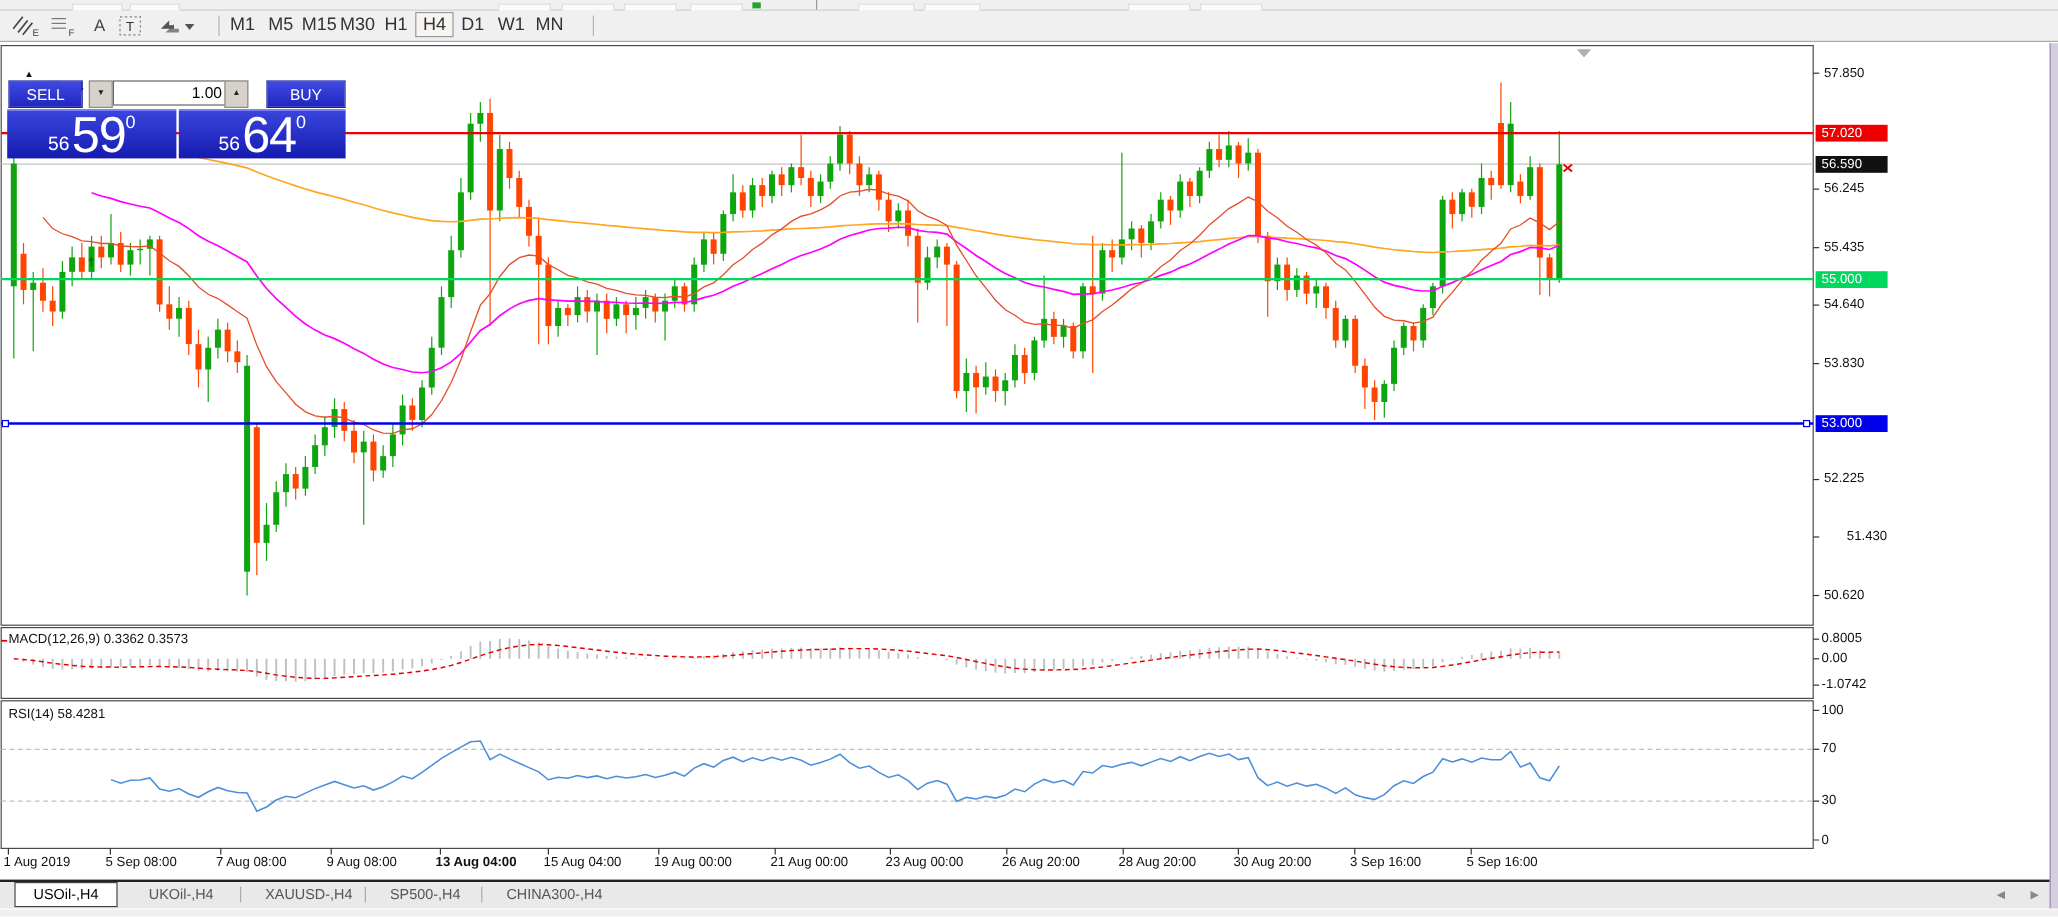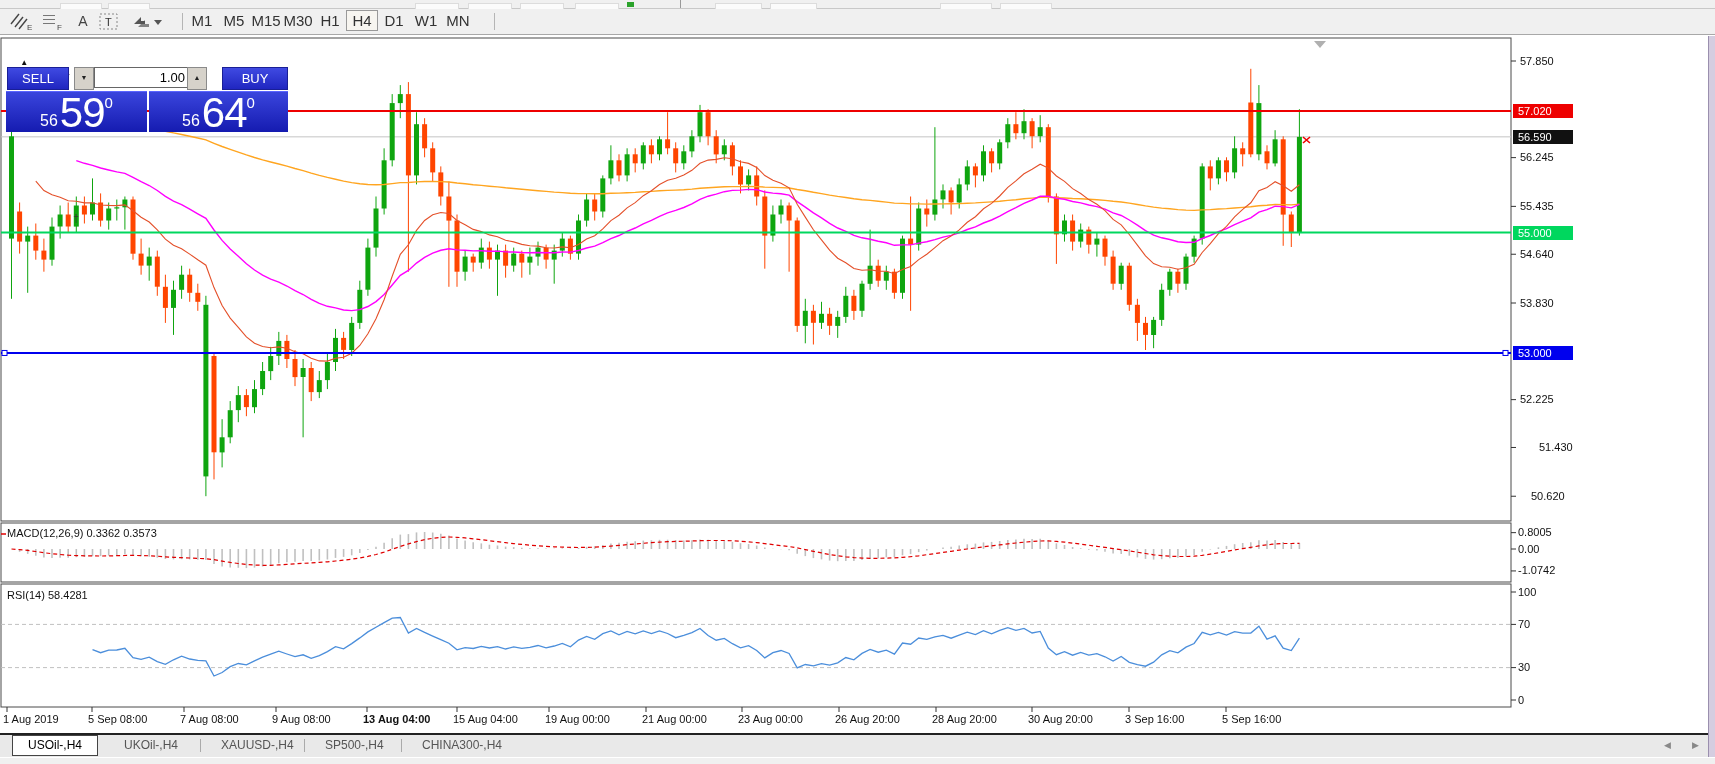--- a/index.html
+++ b/index.html
@@ -678,21 +678,21 @@
   </div>
 
   <div id="price-axis">
       <div class="axlbl" style="left: 1520px; top: 54.5px;">57.850</div>
       <div class="axlbl" style="left: 1520px; top: 151.121px;">56.245</div>
       <div class="axlbl" style="left: 1520px; top: 199.883px;">55.435</div>
       <div class="axlbl" style="left: 1520px; top: 247.742px;">54.640</div>
       <div class="axlbl" style="left: 1520px; top: 296.504px;">53.830</div>
       <div class="axlbl" style="left: 1520px; top: 393.125px;">52.225</div>
       <div class="axlbl" style="left: 1520px; top: 440.984px; padding-left: 19px;">51.430</div>
-      <div class="axlbl" style="left: 1520px; top: 489.746px; margin-left: 11px;">50.620</div>
+      <div class="axlbl" style="left: 1520px; top: 489.746px;">50.620</div>
       <div class="badge" style="top: 103.966px; background: rgb(238, 0, 0);">57.020</div>
       <div class="badge" style="top: 129.852px; background: rgb(17, 17, 17);">56.590</div>
       <div class="badge" style="top: 225.57px; background: rgb(0, 215, 94);">55.000</div>
       <div class="badge" style="top: 345.97px; background: rgb(0, 0, 238);">53.000</div>
       <div class="axlbl" style="left: 1518px; top: 526.153px;">0.8005</div>
       <div class="axlbl" style="left: 1518px; top: 542.5px;">0.00</div>
       <div class="axlbl" style="left: 1518px; top: 564.436px;">-1.0742</div>
       <div class="axlbl" style="left: 1518px; top: 585.5px;">100</div>
       <div class="axlbl" style="left: 1518px; top: 617.9px;">70</div>
       <div class="axlbl" style="left: 1518px; top: 661.1px;">30</div>

